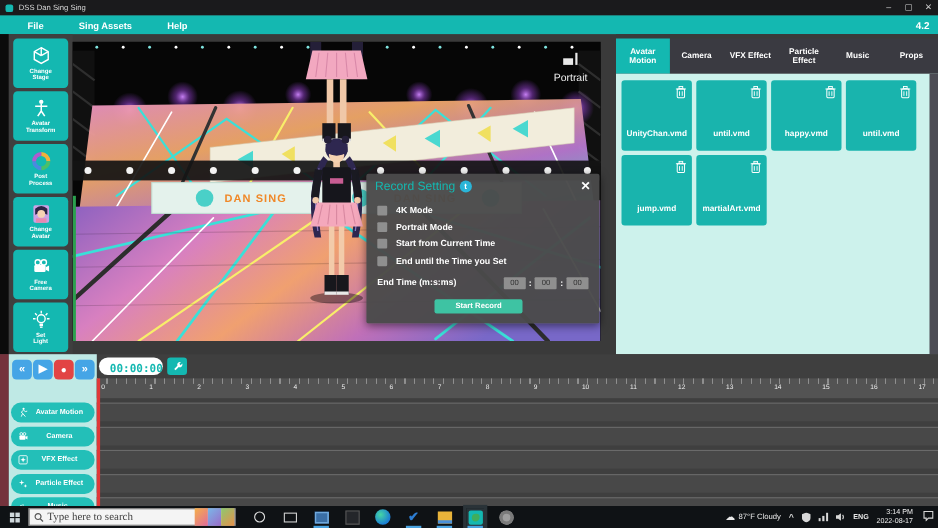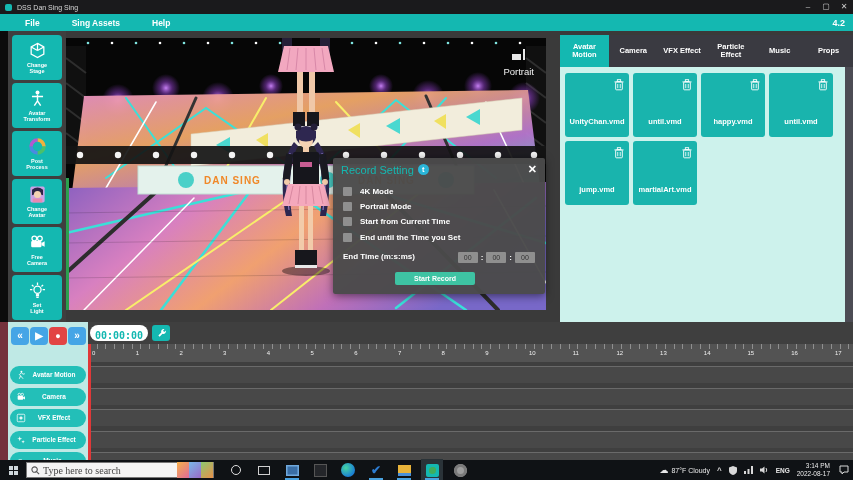--- a/index.html
+++ b/index.html
@@ -91,21 +91,21 @@
     color:#fff; font-size:10px; font-weight:bold; text-align:center; line-height:18px;
     background:var(--transport-blue); cursor:pointer; }
   .tp-btn.rec { background:var(--record-red); font-size:9px; }
   .track-pill { position:absolute; left:2px; width:76px; height:18px; background:#23bfb8;
     border-radius:9px; display:flex; align-items:center; cursor:pointer; }
   .track-pill svg { width:10px; height:10px; margin-left:6px; flex:none; }
   .track-pill .mus { margin-left:6px; color:#fff; font-size:9px; line-height:10px; }
   .track-label { flex:1; text-align:center; color:#fff; font-size:6.5px; font-weight:bold;
     line-height:1.1; padding-right:4px; }
   #time-pill { position:absolute; left:90px; top:3px; width:58px; height:16px; background:#fff;
-    border-radius:8px; text-align:center; }
+    border-radius:8px; text-align:right; }
   #time-pill span { color:var(--accent); font:bold 10px "DejaVu Sans Mono", monospace; line-height:16px; }
   #wrench-btn { position:absolute; left:152px; top:3px; width:18px; height:16px;
     background:var(--accent); border-radius:3px; display:flex; align-items:center;
     justify-content:center; cursor:pointer; }
   #ruler { position:absolute; left:88px; top:22px; width:765px; height:18px; background:#535353;
     background-image:repeating-linear-gradient(90deg,#8f8f8f 0 1px,transparent 1px 8.74px);
     background-size:765px 5px; background-repeat:no-repeat; cursor:pointer; }
   .ruler-num { position:absolute; top:6px; font-size:6px; color:#f0f0f0; }
   #tl-rows { position:absolute; left:88px; top:40px; width:765px; height:98px; }
   .tl-row { position:absolute; left:0; width:765px; height:17px; background:#484848;

